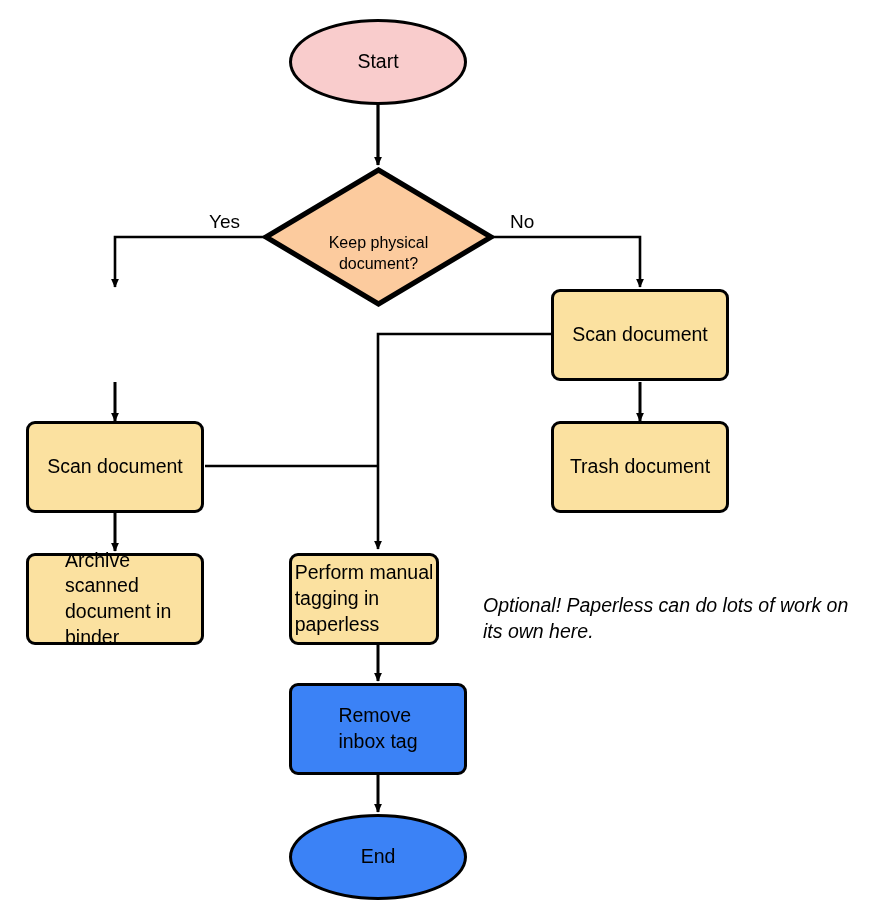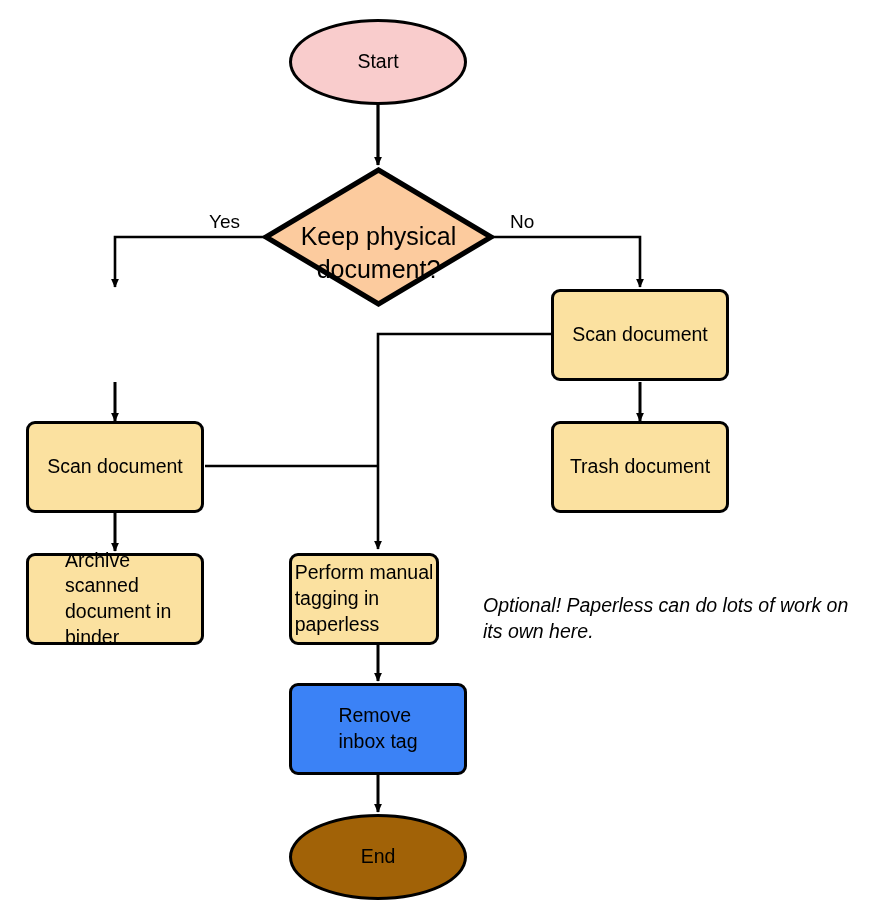--- a/index.html
+++ b/index.html
@@ -58,21 +58,21 @@
     left: 0;
     top: 0;
     width: 100%;
     height: 100%;
   }
   .node-decision-label {
     position: relative;
     z-index: 2;
     text-align: center;
     color: #000000;
-    font-size: 25px;
+    font-size: 16px;
     line-height: 1.32;
     white-space: pre-line;
     margin-top: 32px;
   }
   .node-label {
     white-space: pre-line;
   }
   .edge-label {
     position: absolute;
     color: #000000;
@@ -166,17 +166,17 @@
   </div>
 
   <div class="annotation" style="left:483px; top:593px; width:400px;">Optional! Paperless can do lots of work on
 its own here.</div>
 
   <div class="node node-process" style="left:289px; top:683px; width:178px; height:92px; background:#3b82f6;">
     <span class="node-label">Remove
 inbox tag</span>
   </div>
 
-  <div class="node node-terminator" style="left:289px; top:814px; width:178px; height:86px; background:#a16207;">
+  <div class="node node-terminator" style="left:289px; top:814px; width:178px; height:86px; background:#3b82f6;">
     <span class="node-label">End</span>
   </div>
 
 </div>
 
 </body></html>

